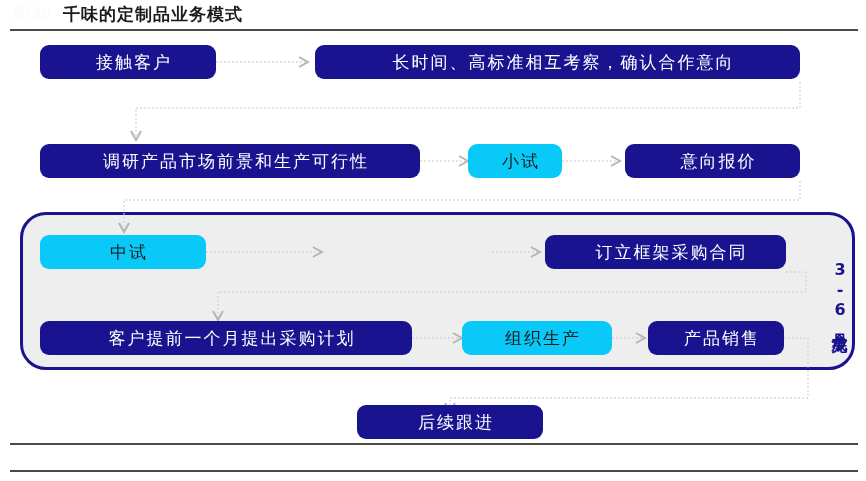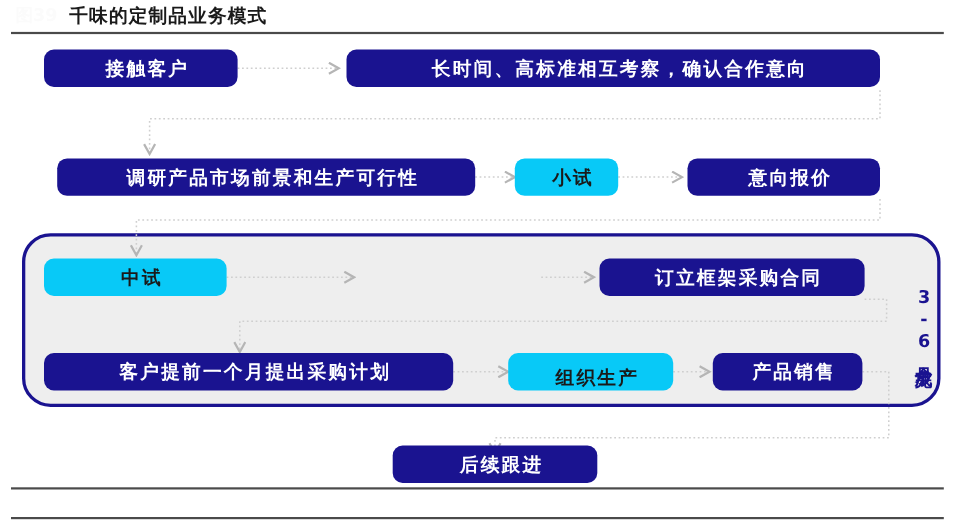--- a/index.html
+++ b/index.html
@@ -40,21 +40,21 @@
     font-size:13px;color:#1a1a1a;white-space:nowrap;letter-spacing:.5px;
   }
 
   
   .node{
     position:absolute;
     display:flex;align-items:center;justify-content:center;
     border-radius:9px;
     color:#ffffff;
     font-size:17px;
-    font-weight:bold;
+    font-weight:normal;
     letter-spacing:2px;
     white-space:nowrap;
     box-sizing:border-box;
     z-index:5;
     padding-left:12px;
   }
   .node.navy{background:#1a1390;color:#ffffff;}
   .node.cyan{background:#08c9f7;color:#1a1a1a;}
 
   
@@ -130,21 +130,21 @@
   </svg>
 
   <div class="node navy" style="left:40px;top:45px;width:176px;height:34px;">
     <span>接触客户</span>
   </div>
 
   <div class="node navy" style="left:315px;top:45px;width:485px;height:34px;">
     <span>长时间、高标准相互考察，确认合作意向</span>
   </div>
 
-  <div class="node navy" style="left:52px;top:144px;width:380px;height:34px;">
+  <div class="node navy" style="left:40px;top:144px;width:380px;height:34px;">
     <span>调研产品市场前景和生产可行性</span>
   </div>
 
   <div class="node cyan" style="left:468px;top:144px;width:94px;height:34px;justify-content:center;">
     <span>小试</span>
   </div>
 
   <div class="node cyan" style="left:40px;top:235px;width:166px;height:34px;">
     <span>中试</span>
   </div>
@@ -155,21 +155,21 @@
 
 
   <div class="node navy" style="left:545px;top:235px;width:241px;height:34px;">
     <span>订立框架采购合同</span>
   </div>
 
   <div class="node navy" style="left:40px;top:321px;width:372px;height:34px;">
     <span>客户提前一个月提出采购计划</span>
   </div>
 
-  <div class="node cyan" style="left:462px;top:321px;width:150px;height:34px;align-items:flex-end;">
+  <div class="node cyan" style="left:462px;top:321px;width:150px;height:34px;">
     <span>组织生产</span>
   </div>
 
   <div class="node navy" style="left:648px;top:321px;width:136px;height:34px;">
     <span>产品销售</span>
   </div>
 
   <div class="node navy" style="left:357px;top:405px;width:186px;height:34px;">
     <span>后续跟进</span>
   </div>

